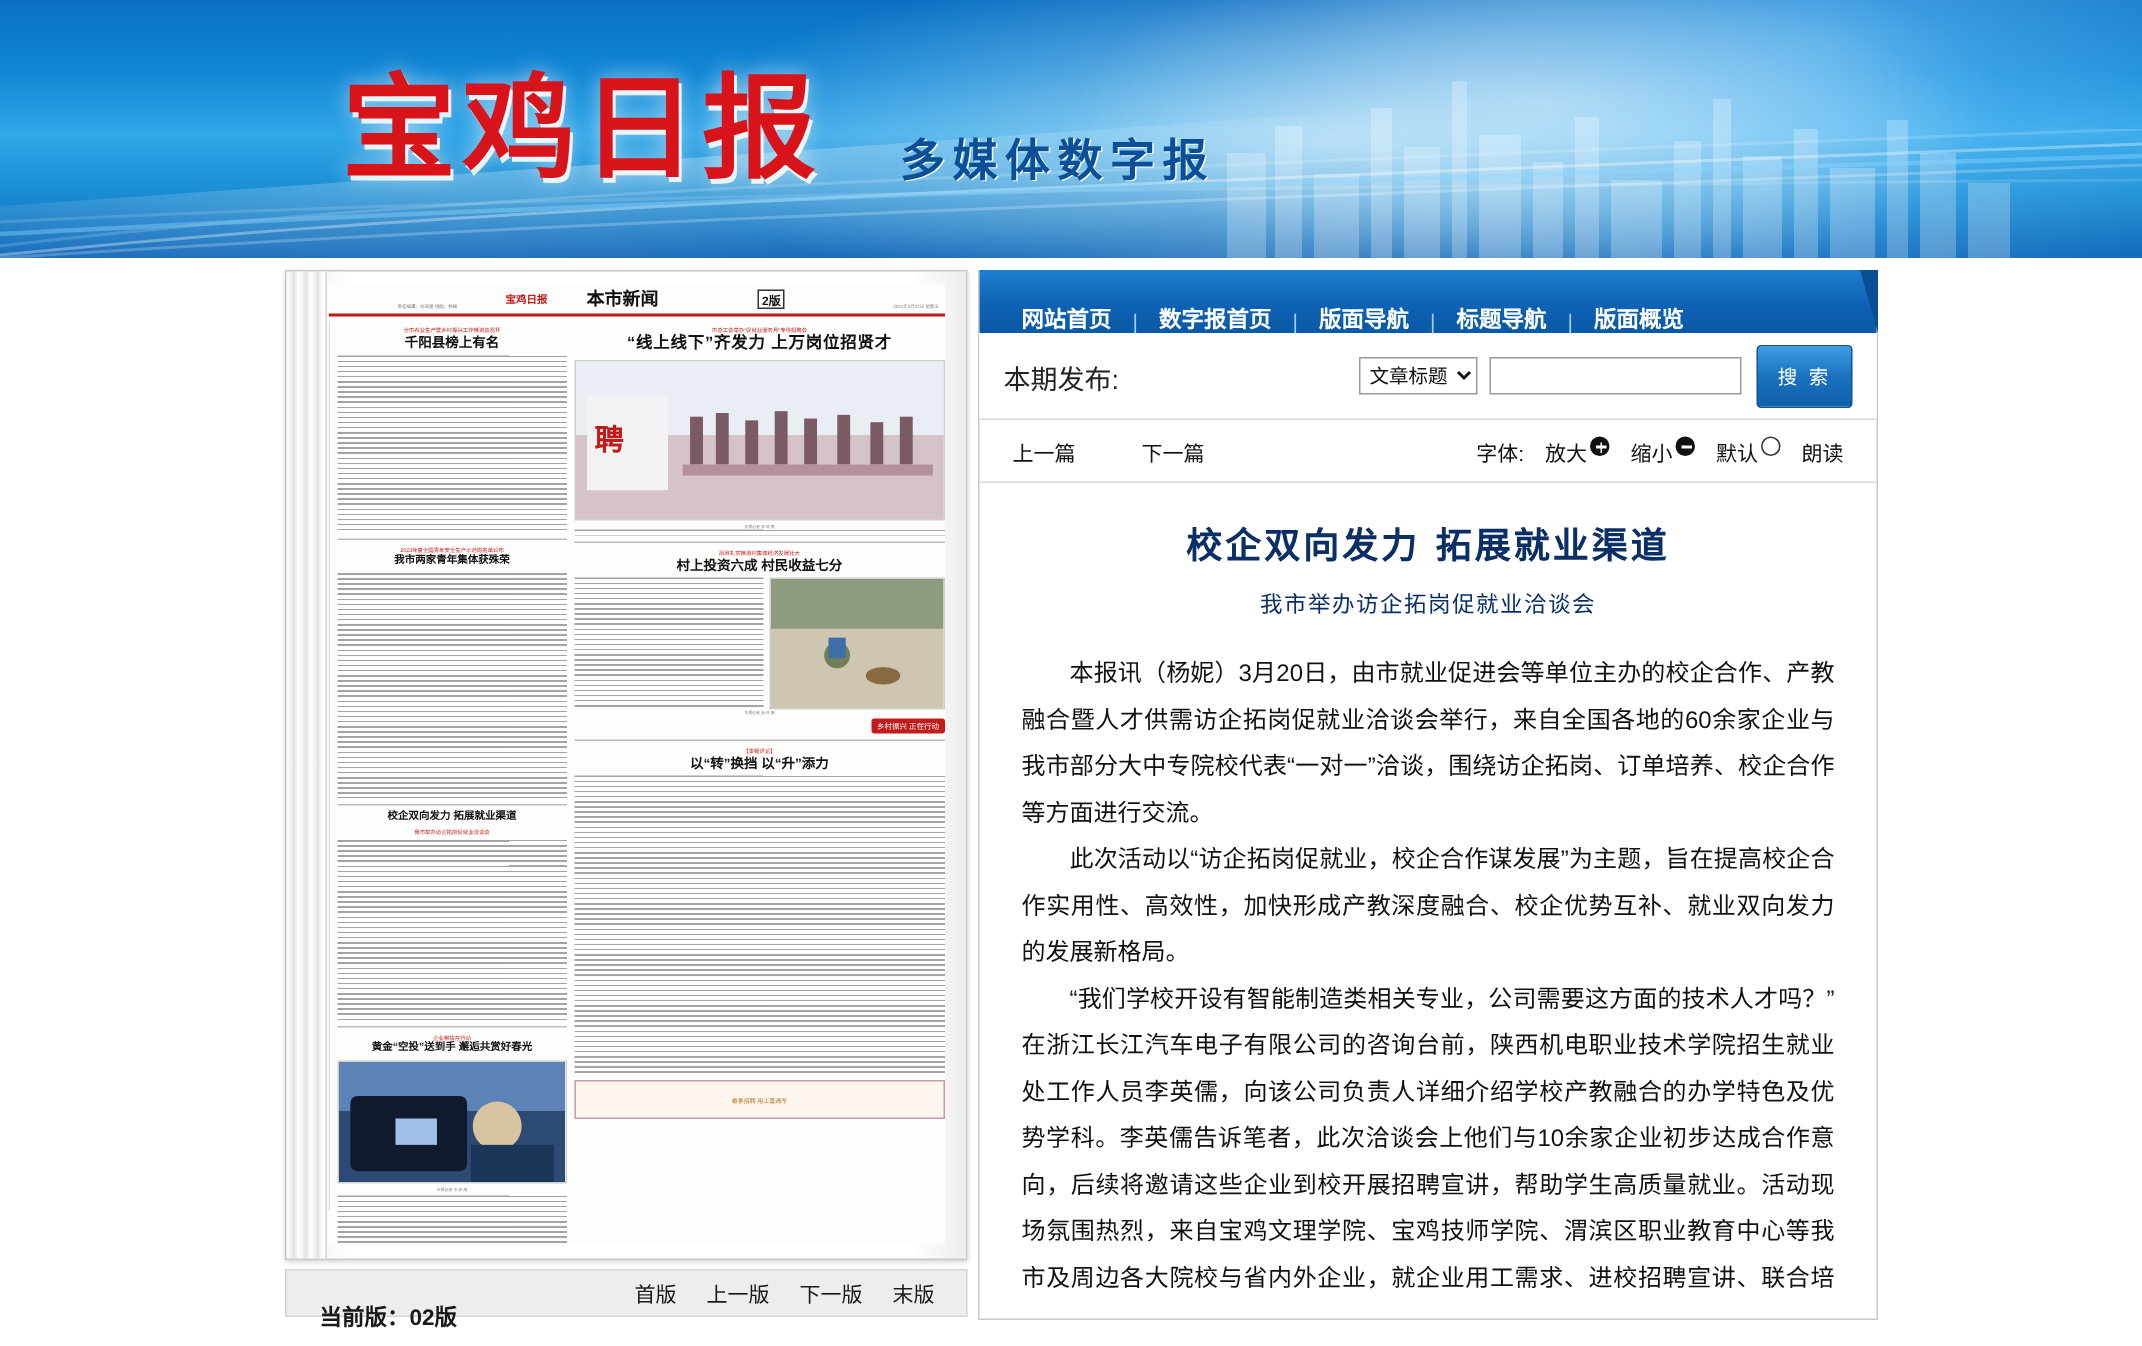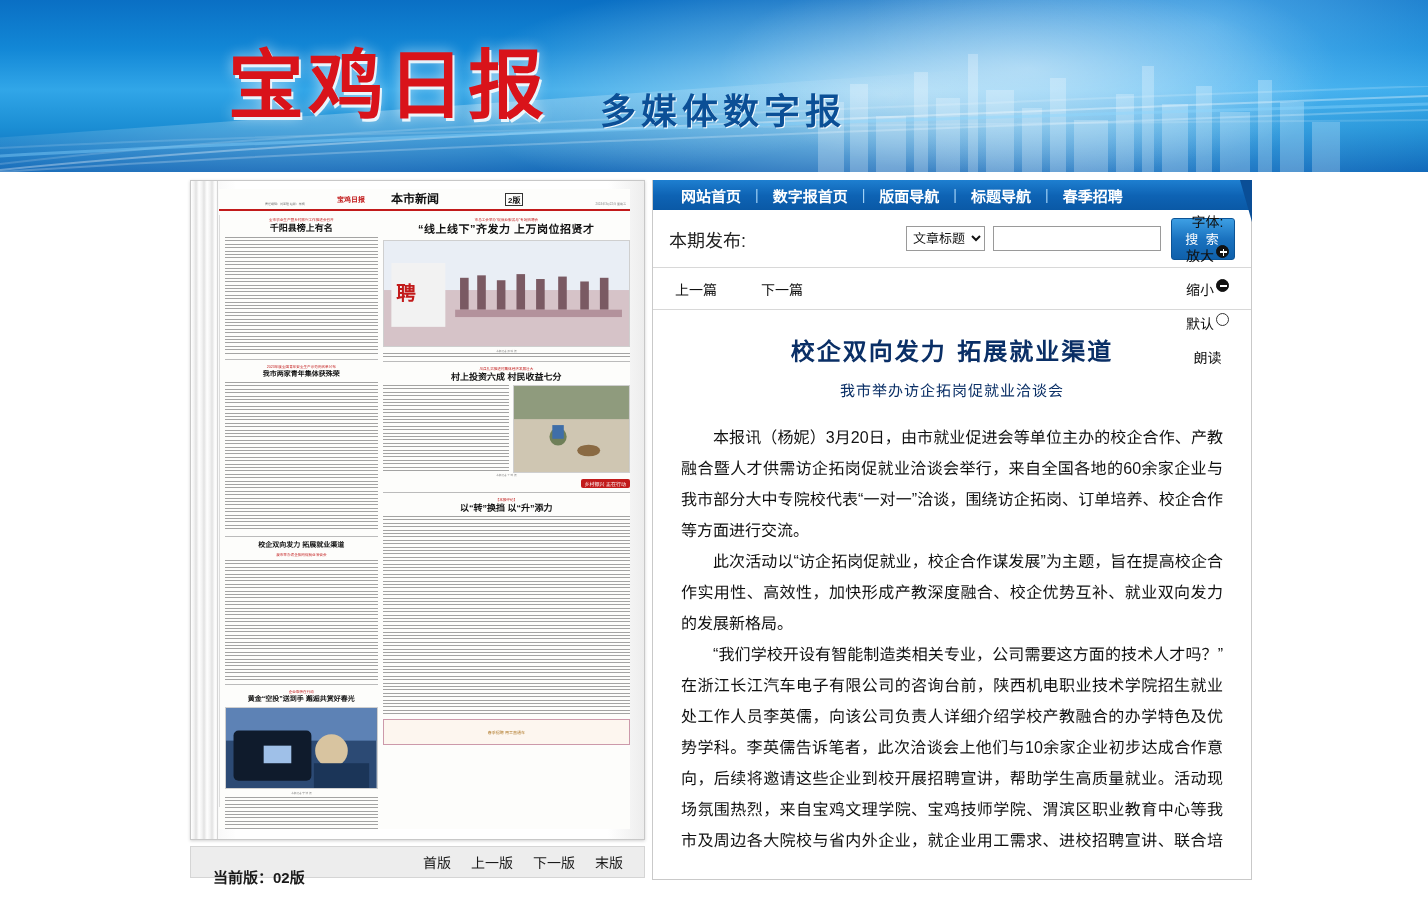--- a/index.html
+++ b/index.html
@@ -60,21 +60,21 @@
     letter-spacing: 4px;
     line-height: 120px;
     text-shadow: 2px 3px 0 rgba(255,255,255,0.85), 0 0 14px rgba(255,255,255,0.6);
     white-space: nowrap;
   }
   .logo-sub {
     position: absolute;
     left: 600px; top: 82px;
     font-family: "DejaVu Serif", "Liberation Serif", serif;
     font-weight: 700;
-    font-size: 36px;
+    font-size: 30px;
     letter-spacing: 5px;
     color: #0b4f96;
     text-shadow: 1px 1px 0 rgba(255,255,255,0.9);
     white-space: nowrap;
   }
 
   
   .page {
     position: relative;
     width: 1428px;
@@ -205,24 +205,24 @@
     position: absolute;
     left: 652px; top: 8px;
     width: 600px;
     height: 700px;
     border: 1px solid #c9c9c9;
     border-top: none;
     background: #fff;
   }
   .nav-bar {
     position: relative;
-    height: 30px;
+    height: 42px;
     background: linear-gradient(180deg,#1e7fd0 0%, #0e63b4 52%, #0a59a6 100%);
     display: flex;
-    align-items: center;
+    align-items: flex-end;
     padding-left: 14px;
     color: #fff;
   }
   .nav-bar:after{
     content:"";
     position:absolute; right:-1px; top:0;
     border-left: 12px solid transparent;
     border-top: 42px solid #0a4e96;
   }
   .nav-bar a {
@@ -278,21 +278,21 @@
     display: flex;
     align-items: center;
     padding: 0 22px;
     border-bottom: 1px solid #d8d8d8;
     font-size: 14px;
     color: #111;
   }
   .tool-row .prev { margin-right: 44px; }
   .tool-row a { color: #111; text-decoration: none; text-align: right; }
   .tool-row .spacer { flex: 1; }
-  .tool-row .fonts { display: flex; align-items: center; gap: 14px; flex-direction: column; }
+  .tool-row .fonts { display: flex; align-items: center; gap: 14px; }
   .fz { display: inline-flex; align-items: flex-start; gap: 2px; }
   .circ {
     display: inline-block; width: 13px; height: 13px; border-radius: 50%;
     border: 1px solid #333; position: relative; background: #fff;
   }
   .circ.plus:before, .circ.plus:after,
   .circ.minus:before {
     content:""; position:absolute; background:#111;
   }
   .circ.plus { background:#111; border-color:#111; }
@@ -496,21 +496,21 @@
 
     <div class="nav-bar">
       <a href="#">网站首页</a>
       <span class="nav-sep">|</span>
       <a href="#">数字报首页</a>
       <span class="nav-sep">|</span>
       <a href="#">版面导航</a>
       <span class="nav-sep">|</span>
       <a href="#">标题导航</a>
       <span class="nav-sep">|</span>
-      <a href="#">春季招聘</a>
+      <a href="#">版面概览</a>
     </div>
 
     <div class="search-row">
       <span class="label">本期发布:</span>
       <span class="spacer"></span>
       <select>
         <option>文章标题</option>
       </select>
       <input type="text" style="">
       <button class="btn-search">搜 索</button>

